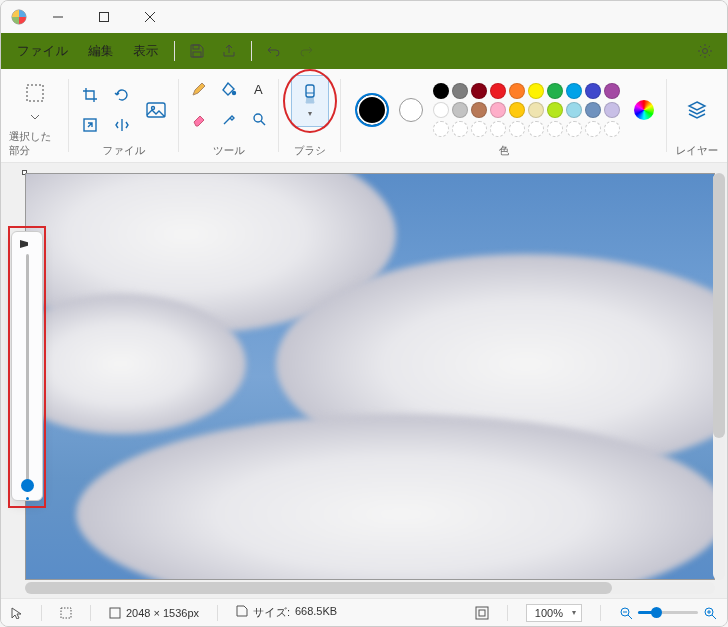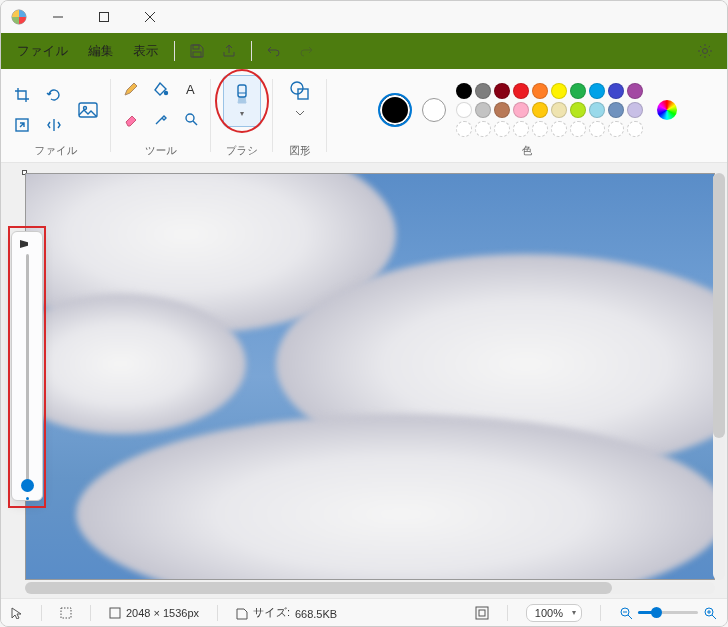--- a/index.html
+++ b/index.html
@@ -66,24 +66,24 @@
 .slider-popup-border { position: absolute; left: 7px; top: 63px; width: 38px; height: 282px; border: 2.5px solid #d8282a; pointer-events: none; }
 
 
 .hscroll { position: absolute; left: 24px; right: 12px; bottom: 4px; height: 12px; background: #eee; border-radius: 6px; }
 .hscroll .thumb { position: absolute; left: 0; width: 85%; height: 100%; background: #ccc; border-radius: 6px; }
 .vscroll { position: absolute; right: 2px; top: 10px; bottom: 18px; width: 12px; background: #eee; border-radius: 6px; }
 .vscroll .thumb { position: absolute; top: 0; width: 100%; height: 65%; background: #ccc; border-radius: 6px; }
 
 
 .statusbar { height: 28px; background: #f8f8f8; border-top: 1px solid #e5e5e5; display: flex; align-items: center; padding: 0 10px; font-size: 11px; color: #333; gap: 18px; }
-.statusbar .status-item { display: flex; align-items: flex-end; gap: 5px; }
+.statusbar .status-item { display: flex; align-items: flex-start; gap: 5px; }
 .statusbar .spacer { flex: 1; }
 .statusbar .sep { width: 1px; height: 16px; background: #ddd; }
-.zoom-select { border: 1px solid #ccc; border-radius: 7px; padding: 2px 18px 2px 8px; font-size: 11px; background: #fff; position: relative; }
+.zoom-select { border: 1px solid #ccc; border-radius: 0; padding: 2px 18px 2px 8px; font-size: 11px; background: #fff; position: relative; }
 .zoom-slider { display: flex; align-items: center; gap: 5px; }
 .zoom-slider .track { width: 60px; height: 3px; background: #ccc; border-radius: 2px; position: relative; }
 .zoom-slider .track .fill { position: absolute; left: 0; width: 25%; height: 100%; background: #0078d4; border-radius: 2px; }
 .zoom-slider .track .zthumb { position: absolute; left: 22%; top: -4px; width: 11px; height: 11px; background: #0078d4; border-radius: 50%; }
 svg { display: block; }
 .ico-stroke { stroke: #1a6fb5; stroke-width: 1.4; fill: none; }
 </style>
 </head>
 <body>
 
@@ -147,20 +147,33 @@
   <div class="icon-btn">
       <svg width="16" height="16" viewBox="0 0 16 16">
         <circle cx="8" cy="8" r="2.5" fill="none" stroke="#444"></circle>
         <path d="M8 1v2M8 13v2M1 8h2M13 8h2M3 3l1.4 1.4M11.6 11.6L13 13M13 3l-1.4 1.4M4.4 11.6L3 13" stroke="#444"></path>
       </svg>
     </div>
 </div>
 
 <div class="ribbon">
 
+  <div class="ribbon-group" style="width:68px">
+    <div class="ribbon-content" style="flex-direction:column">
+      <div class="tool-btn" style="width:36px;height:36px">
+        <svg width="24" height="24" viewBox="0 0 24 24">
+            <rect x="4" y="4" width="16" height="16" stroke="#444" stroke-dasharray="2 2" fill="none"></rect>
+          </svg>
+      </div>
+      <svg width="8" height="5">
+          <path d="M0 0l4 4 4-4" stroke="#666" fill="none"></path>
+        </svg>
+    </div>
+    <div class="group-label">選択した部分</div>
+  </div>
 
   <div class="ribbon-group" style="width:110px">
     <div class="ribbon-content">
       <div class="tool-col">
         <div class="tool-btn">
             <svg width="16" height="16" viewBox="0 0 16 16" class="ico-stroke">
               <path d="M4 1v11h11M1 4h11v11"></path>
             </svg>
           </div>
         <div class="tool-btn">
@@ -239,34 +252,20 @@
             <path d="M6 9h8" stroke="#1a6fb5"></path>
             <path d="M7 13l-1 6h8l-1-6" fill="#1a6fb5" opacity=".3" stroke="#1a6fb5"></path>
           </svg>
         <span class="chev">▾</span>
       </div>
       <div class="brush-circle"></div>
     </div>
     <div class="group-label">ブラシ</div>
   </div>
 
-  <div class="ribbon-group" style="width:54px">
-    <div class="ribbon-content" style="flex-direction:column">
-      <div class="tool-btn" style="width:32px;height:32px">
-          <svg width="24" height="24" viewBox="0 0 24 24" class="ico-stroke">
-            <circle cx="9" cy="9" r="6"></circle>
-            <rect x="10" y="10" width="10" height="10"></rect>
-          </svg>
-        </div>
-      <svg width="8" height="5">
-          <path d="M0 0l4 4 4-4" stroke="#666" fill="none"></path>
-        </svg>
-    </div>
-    <div class="group-label">図形</div>
-  </div>
 
   <div class="ribbon-group colors-group" style="flex:1">
     <div class="ribbon-content">
       <div class="primary-color"></div>
       <div class="secondary-color"></div>
       <div class="palette" id="palette">
           <div class="swatch" style="background: rgb(0, 0, 0);"></div>
           <div class="swatch" style="background: rgb(126, 126, 126);"></div>
           <div class="swatch" style="background: rgb(135, 0, 20);"></div>
           <div class="swatch" style="background: rgb(236, 28, 35);"></div>
@@ -295,20 +294,30 @@
           <div class="swatch empty"></div>
           <div class="swatch empty"></div>
           <div class="swatch empty"></div>
           <div class="swatch empty"></div>
         </div>
       <div class="rainbow"></div>
     </div>
     <div class="group-label">色</div>
   </div>
 
+  <div class="ribbon-group" style="width:60px">
+    <div class="ribbon-content">
+      <div class="tool-btn" style="width:32px;height:32px">
+          <svg width="22" height="22" viewBox="0 0 22 22" class="ico-stroke">
+            <path d="M11 3l8 4-8 4-8-4zM3 11l8 4 8-4M3 15l8 4 8-4"></path>
+          </svg>
+        </div>
+    </div>
+    <div class="group-label">レイヤー</div>
+  </div>
 </div>
 
 <div class="canvas-area">
   <div class="handle tl"></div>
   <div class="canvas-img">
     <div class="cloud c1"></div>
     <div class="cloud c4"></div>
     <div class="cloud c2"></div>
     <div class="cloud c3"></div>
   </div>

